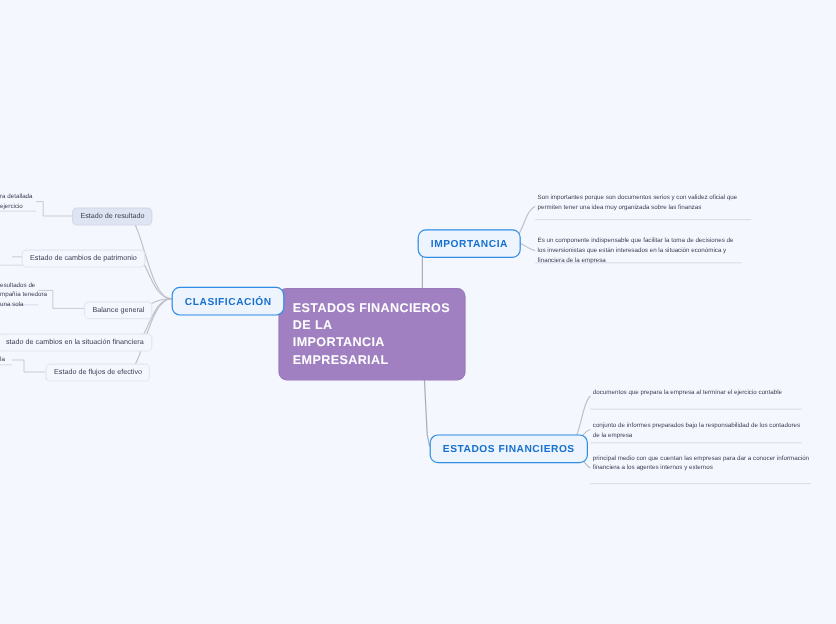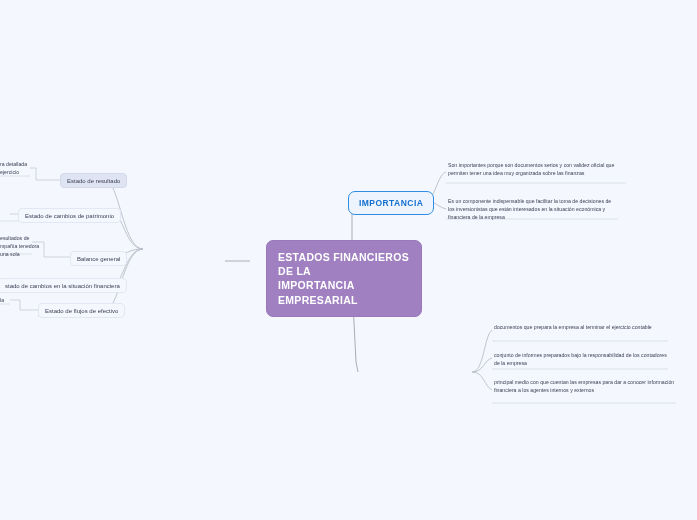--- a/index.html
+++ b/index.html
@@ -128,30 +128,36 @@
     <line x1="492" y1="403" x2="676" y2="403" stroke="#d5dae6" stroke-width="0.8"></line>
 
     <line x1="0" y1="176" x2="30" y2="176" stroke="#d5dae6" stroke-width="0.8"></line>
     <line x1="0" y1="221" x2="120" y2="221" stroke="#d5dae6" stroke-width="0.8"></line>
     <line x1="0" y1="254" x2="32" y2="254" stroke="#d5dae6" stroke-width="0.8"></line>
     <line x1="0" y1="291" x2="118" y2="291" stroke="#d5dae6" stroke-width="0.8"></line>
     <line x1="0" y1="304" x2="10" y2="304" stroke="#d5dae6" stroke-width="0.8"></line>
     <line x1="38" y1="316" x2="120" y2="316" stroke="#d5dae6" stroke-width="0.8"></line>
   </svg>
 
-  <div class="node root-node" style="left:266px; top:240px; width:156px;">
+  <div class="node root-node" style="left:232px; top:240px; width:156px;">
     <div>ESTADOS FINANCIEROS DE LA</div>
     <div>IMPORTANCIA EMPRESARIAL</div>
   </div>
 
+  <div class="node branch-node" style="left:143px; top:239px;">
+    <span>CLASIFICACIÓN</span>
+  </div>
 
   <div class="node branch-node" style="left:348px; top:191px;">
     <span>IMPORTANCIA</span>
   </div>
 
+  <div class="node branch-node" style="left:358px; top:362px;">
+    <span>ESTADOS FINANCIEROS</span>
+  </div>
 
   <div class="node leaf-chip" style="left:60px; top:173px;">
     <span>Estado de resultado</span>
   </div>
 
   <div class="node leaf-chip plain" style="left:18px; top:208px;">
     <span>Estado de cambios de patrimonio</span>
   </div>
 
   <div class="node leaf-chip plain" style="left:70px; top:251px;">

